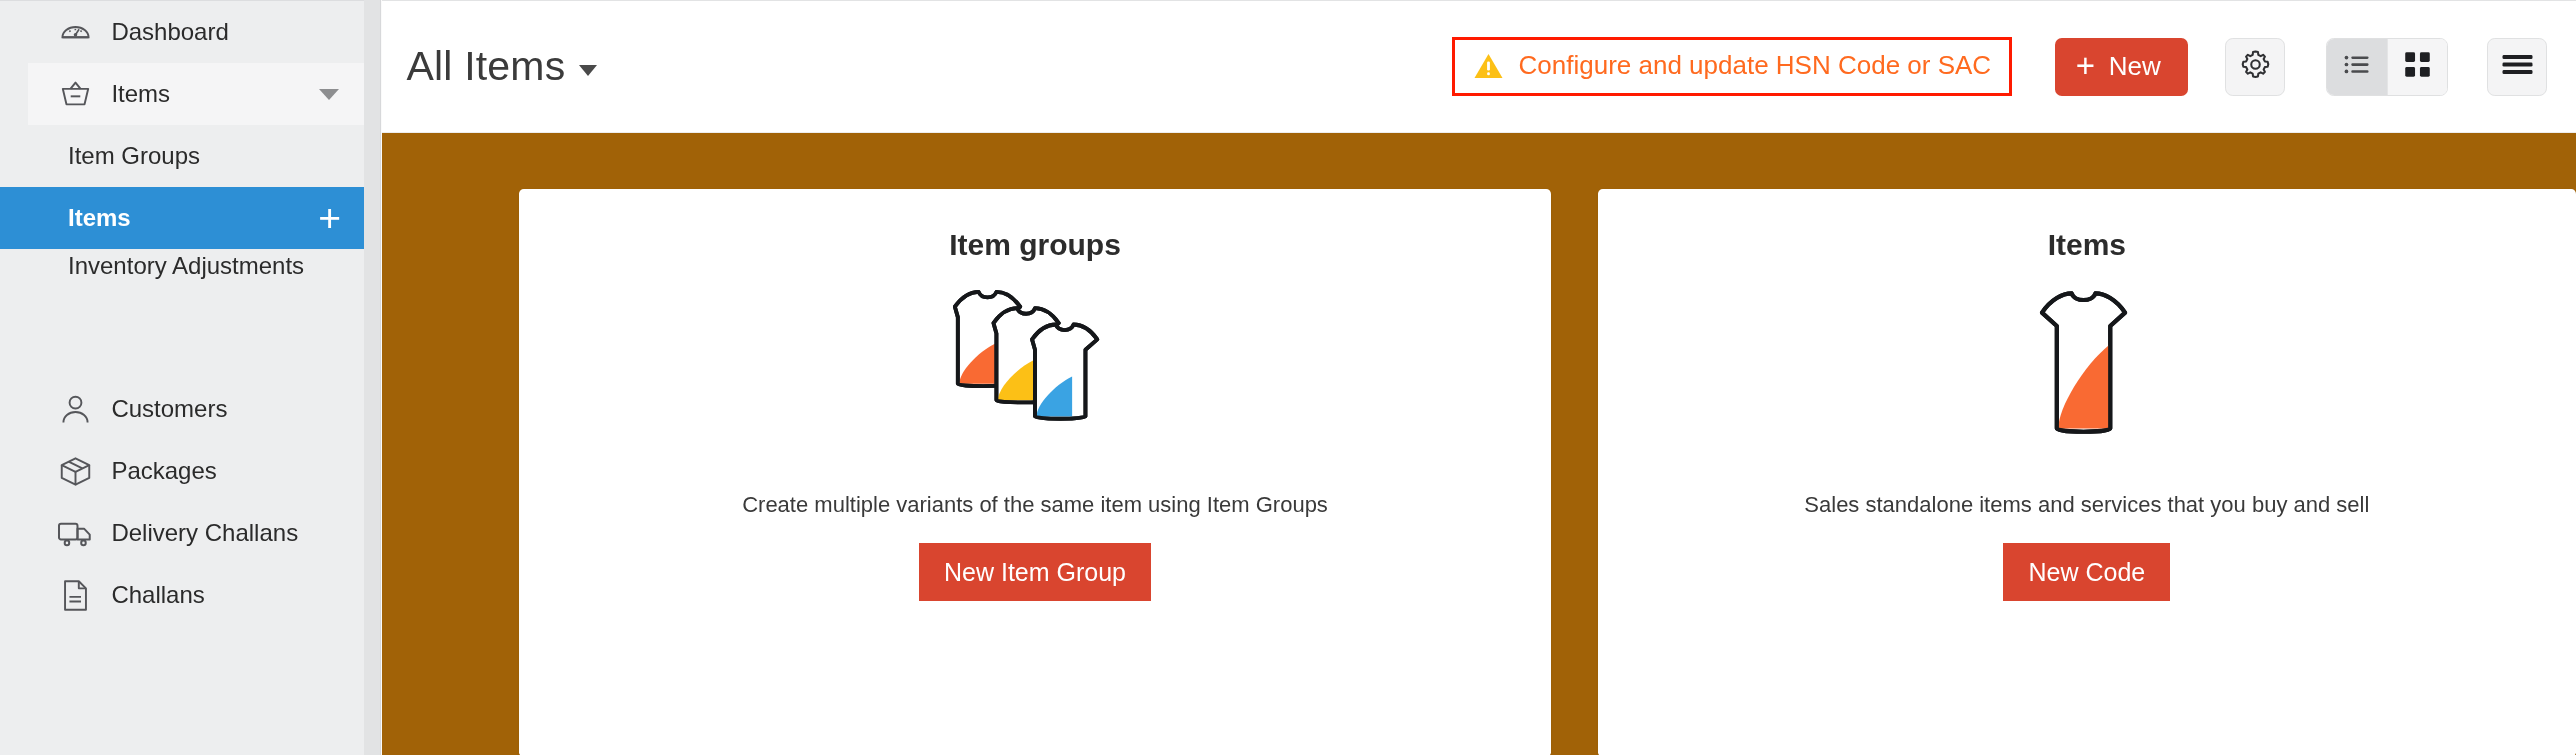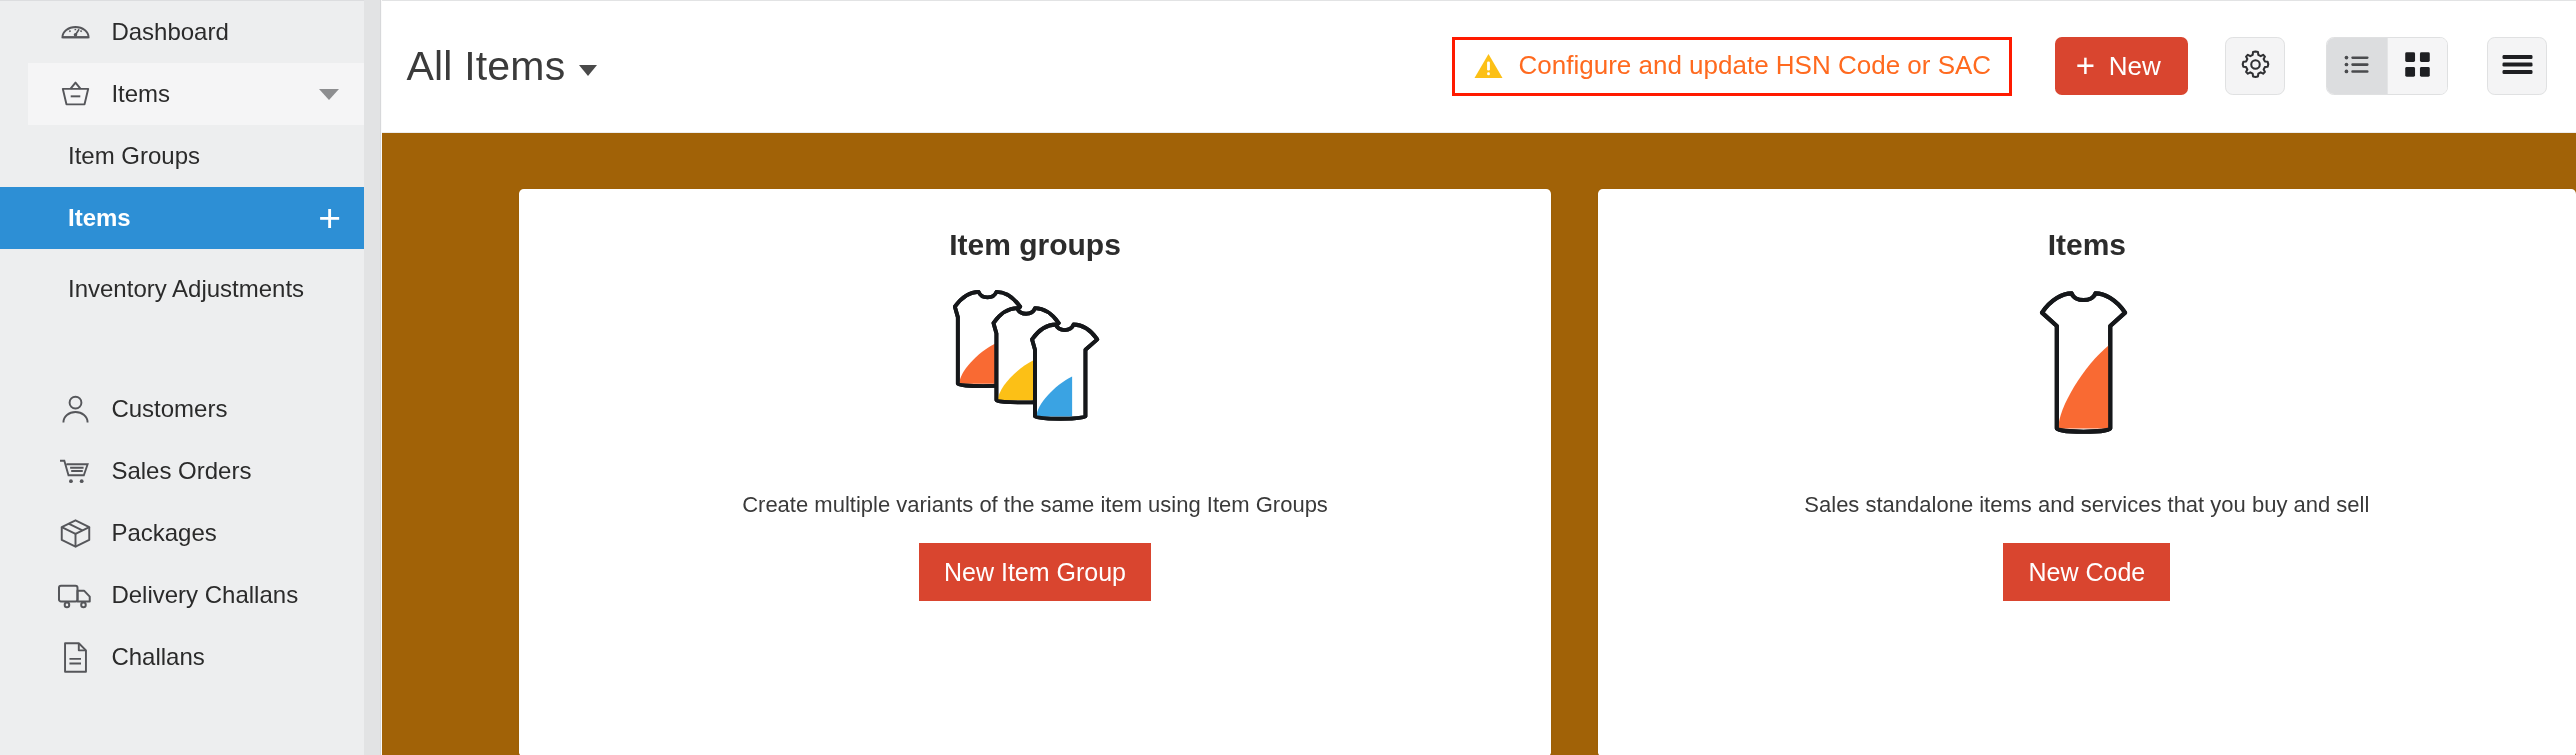--- a/index.html
+++ b/index.html
@@ -61,21 +61,21 @@
   .sub-item {
     display: flex;
     align-items: center;
     min-height: 62px;
     padding: 0 23px 0 68px;
     font-size: 24px;
     color: #2b2b2b;
     cursor: pointer;
     user-select: none;
   }
-  .sub-item.tall { min-height: 79px; line-height: 1.38; align-items: center; }
+  .sub-item.tall { min-height: 79px; line-height: 1.38; align-items: flex-start; }
   .sub-item.selected {
     background: #2d8fd5;
     color: #ffffff;
     font-weight: bold;
   }
   .sub-item .plus {
     margin-left: auto;
     font-size: 39px;
     line-height: 0.7;
     font-weight: 300;
@@ -127,21 +127,21 @@
     margin-left: 13.6px;
     margin-top: 7.8px;
     width: 0; height: 0;
     border-left: 9.7px solid transparent;
     border-right: 9.7px solid transparent;
     border-top: 11.6px solid #4a4a4a;
   }
   .topbar-right {
     margin-left: auto;
     display: flex;
-    align-items: flex-start;
+    align-items: flex-end;
     gap: 16px;
   }
   .hsn-banner {
     border: 3.9px solid #ff1a00;
     padding: 9.7px 17.4px 11.6px 17.4px;
     display: flex;
     align-items: center;
     gap: 13.6px;
     margin-right: 27px;
     background: #ffffff;
@@ -303,31 +303,20 @@
     <div class="nav-item">
       <span class="ico">
         <svg width="31" height="33" viewBox="0 0 22 24" fill="none" stroke="#55565a" stroke-width="1.4">
           <circle cx="11" cy="7" r="4.3"></circle>
           <path d="M2.2 21.4 A8.8 7.6 0 0 1 19.8 21.4"></path>
         </svg>
       </span>
       <span>Customers</span>
     </div>
 
-    <div class="nav-item">
-      <span class="ico">
-        <svg width="35" height="31" viewBox="0 0 26 22" fill="none" stroke="#55565a" stroke-width="1.4">
-          <path d="M1.5 3 h3.2 l3.1 10.8 h11.4 L22 5.6 H6.3"></path>
-          <path d="M9 8.2 h10 M9.8 10.6 h8.6"></path>
-          <circle cx="9.6" cy="18.2" r="1.4" fill="#55565a" stroke="none"></circle>
-          <circle cx="17.6" cy="18.2" r="1.4" fill="#55565a" stroke="none"></circle>
-        </svg>
-      </span>
-      <span>Sales Orders</span>
-    </div>
 
     <div class="nav-item">
       <span class="ico">
         <svg width="35" height="33" viewBox="0 0 24 24" fill="none" stroke="#55565a" stroke-width="1.4" stroke-linejoin="round">
           <path d="M12 2.4 L22 7.3 L12 12.2 L2 7.3 Z"></path>
           <path d="M2 7.3 v9.4 L12 21.6 V12.2"></path>
           <path d="M22 7.3 v9.4 L12 21.6"></path>
           <path d="M7 4.9 L17 9.8"></path>
         </svg>
       </span>

